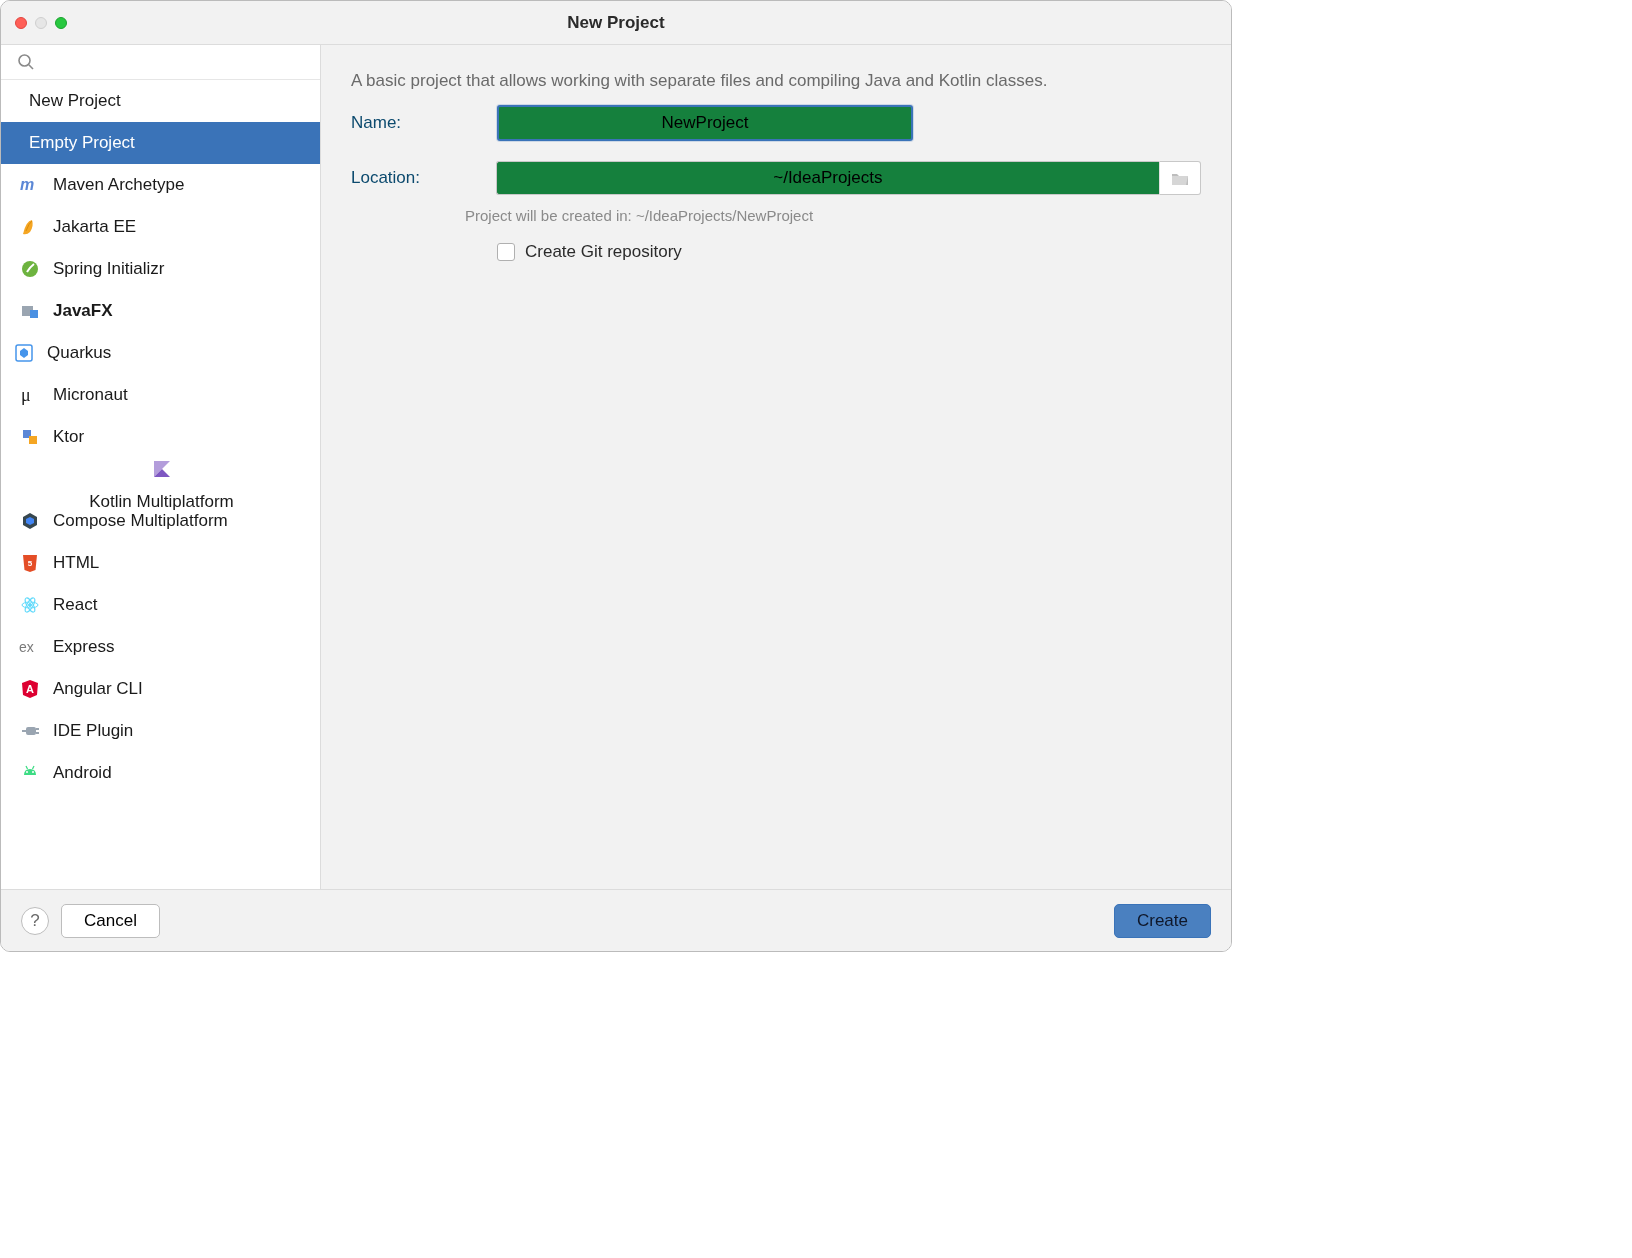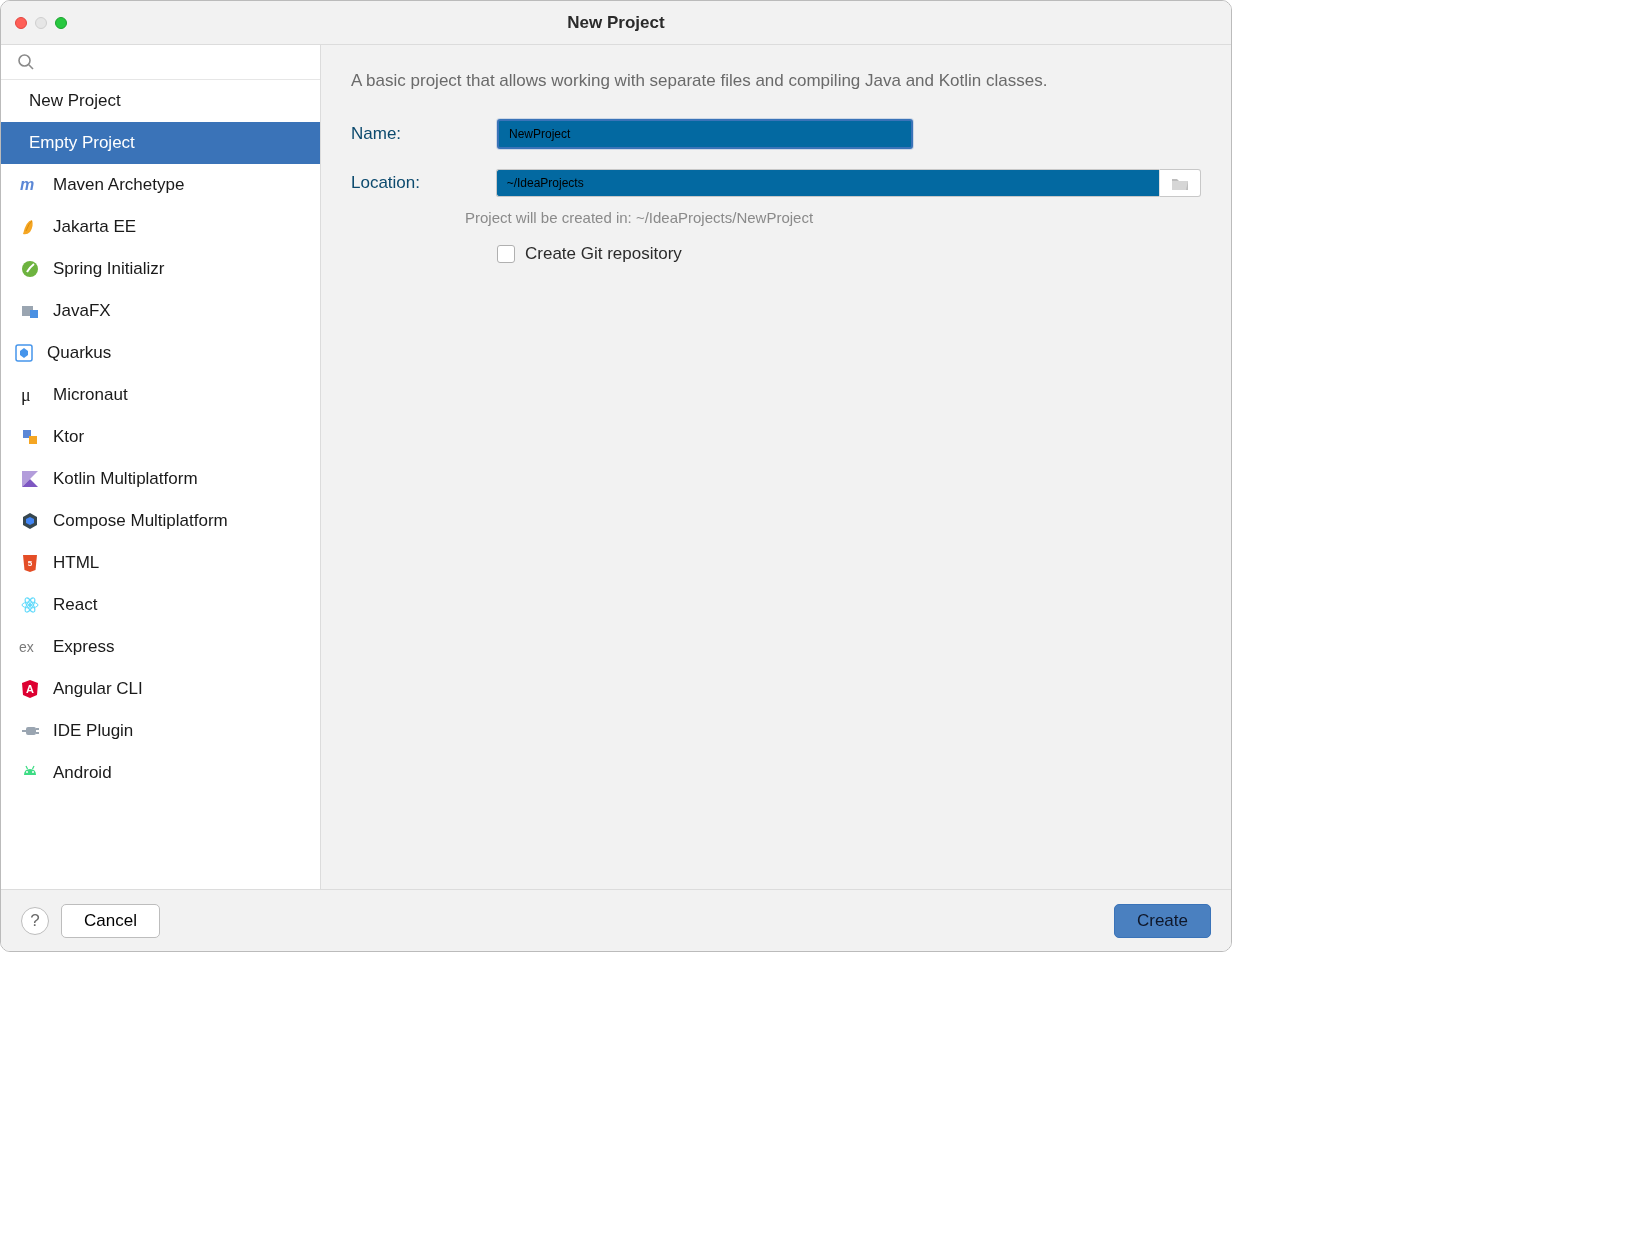--- a/index.html
+++ b/index.html
@@ -87,40 +87,41 @@
     .main {
       flex: 1;
       background: #f2f2f2;
       padding: 26px 30px;
       color: #2b2b2b;
       overflow-y: auto;
     }
     .description {
       color: #6a6a6a;
       font-size: 17px;
-      margin-bottom: 28px;
+      margin-bottom: 14px;
     }
     .form-row {
       display: flex;
       align-items: center;
       margin-bottom: 20px;
     }
     .form-label {
       width: 146px;
       font-size: 17px;
       color: #0c4a6e;
     }
     .text-input {
       font-family: inherit;
-      font-size: 12px;
+      font-size: 17px;
       padding: 6px 10px;
       border: 1px solid #c8c8c8;
-      background: #0369a1;
+      background: #15803d;
       border-radius: 3px;
       outline: none;
+      text-align: center;
     }
     .text-input.name-input {
       width: 416px;
       border: 2px solid #3a73b8;
       box-shadow: 0 0 0 1px rgba(58,115,184,0.2);
     }
     .location-row .input-group {
       display: flex;
       width: 712px;
     }
@@ -245,21 +246,21 @@
         </div>
         <div class="sidebar-item" style="padding-left: 18px;">
           <span class="icon">
             <svg width="20" height="20" viewBox="0 0 20 20">
               <circle cx="10" cy="10" r="8" fill="#6db33f"></circle>
               <path d="M14 5 Q10 8 7 13" stroke="#fff" stroke-width="2" fill="none"></path>
             </svg>
           </span>
           <span>Spring Initializr</span>
         </div>
-        <div class="sidebar-item" style="padding-left: 18px;">
+        <div class="sidebar-item" style="padding-left: 18px; font-weight: bold;">
           <span class="icon">
             <svg width="20" height="20" viewBox="0 0 20 20">
               <rect x="2" y="5" width="11" height="10" fill="#9aa5b1"></rect>
               <rect x="10" y="9" width="8" height="8" fill="#4a90e2"></rect>
             </svg>
           </span>
           <span>JavaFX</span>
         </div>
         <div class="sidebar-item" style="padding-left: 12px;">
           <span class="icon">
@@ -280,21 +281,21 @@
         </div>
         <div class="sidebar-item" style="padding-left: 18px;">
           <span class="icon">
             <svg width="20" height="20" viewBox="0 0 20 20">
               <polygon points="3,3 11,3 11,11 3,11" fill="#5b87d6"></polygon>
               <polygon points="9,9 17,9 17,17 9,17" fill="#f5a623"></polygon>
             </svg>
           </span>
           <span>Ktor</span>
         </div>
-        <div class="sidebar-item" style="padding-left: 18px;">
+        <div class="sidebar-item" style="padding-left: 18px; flex-direction: column;">
           <span class="icon">
             <svg width="20" height="20" viewBox="0 0 20 20">
               <polygon points="2,2 18,2 2,18" fill="#b39ddb"></polygon>
               <polygon points="2,18 10,10 18,18" fill="#7e57c2"></polygon>
             </svg>
           </span>
           <span>Kotlin Multiplatform</span>
         </div>
         <div class="sidebar-item" style="padding-left: 18px;">
           <span class="icon">

